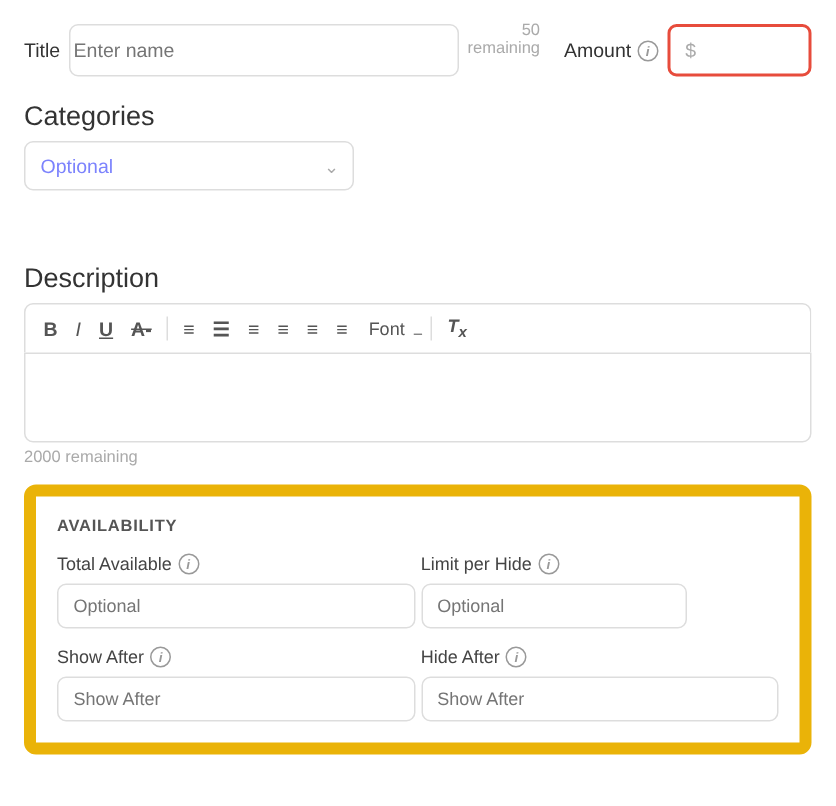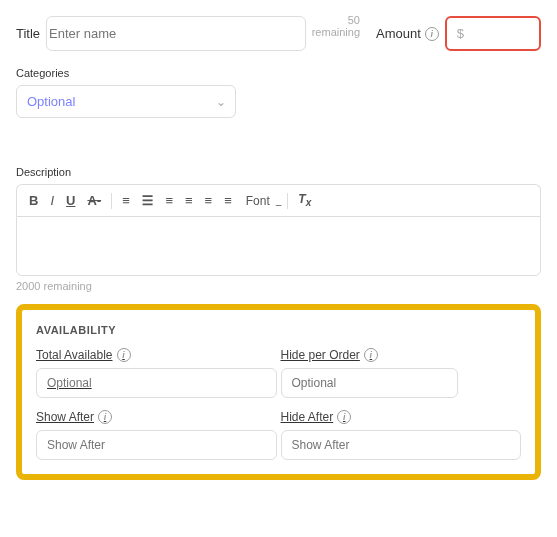--- a/index.html
+++ b/index.html
@@ -77,21 +77,21 @@
     }
 
     .char-count {
       text-align: right;
       font-size: 11px;
       color: #aaa;
       margin-top: -2px;
     }
 
     .section-label {
-      font-size: 11px;
+      font-size: 18px;
       font-weight: 500;
       color: #333;
       margin-bottom: 6px;
     }
 
     .categories-section {
       margin-bottom: 16px;
     }
 
     .select-wrapper {
@@ -188,40 +188,39 @@
     }
 
     .desc-char-count {
       text-align: left;
       font-size: 11px;
       color: #aaa;
       margin-top: 4px;
     }
 
     .availability-section {
-      border: 6px solid #eab308;
+      border: 8px solid #eab308;
       border-radius: 8px;
       padding: 14px;
       margin-top: 4px;
     }
 
     .avail-title {
       font-size: 11px;
       font-weight: 700;
       color: #555;
       letter-spacing: 0.5px;
       text-transform: uppercase;
       margin-bottom: 12px;
     }
 
     .avail-row {
       display: flex;
       gap: 4px;
       margin-bottom: 12px;
-      text-decoration: underline;
     }
 
     .avail-field {
       flex: 1;
     }
 
     .avail-field-label {
       font-size: 12px;
       font-weight: 500;
       color: #444;
@@ -351,21 +350,21 @@
       <div class="avail-field-label">
         <span>Total Available</span>
         <span class="info-icon">i</span>
       </div>
       <div class="avail-input-row">
         <input class="avail-input" type="text" placeholder="Optional" style="">
       </div>
     </div>
     <div class="avail-field">
       <div class="avail-field-label">
-        <span>Hide per Order</span>
+        <span>Limit per Hide</span>
         <span class="info-icon">i</span>
       </div>
       <input class="avail-input" type="text" placeholder="Optional" style="">
     </div>
   </div>
 
   <div class="avail-row" style="margin-bottom:0;">
     <div class="avail-field">
       <div class="avail-field-label">
         <span>Show After</span>

